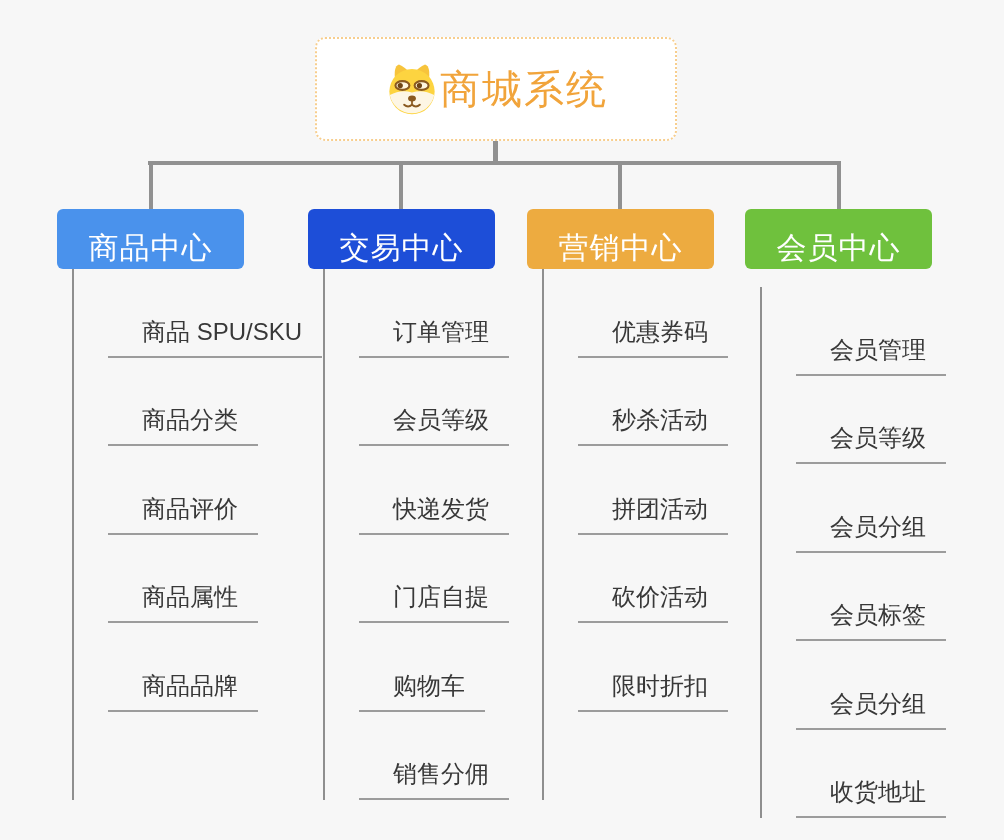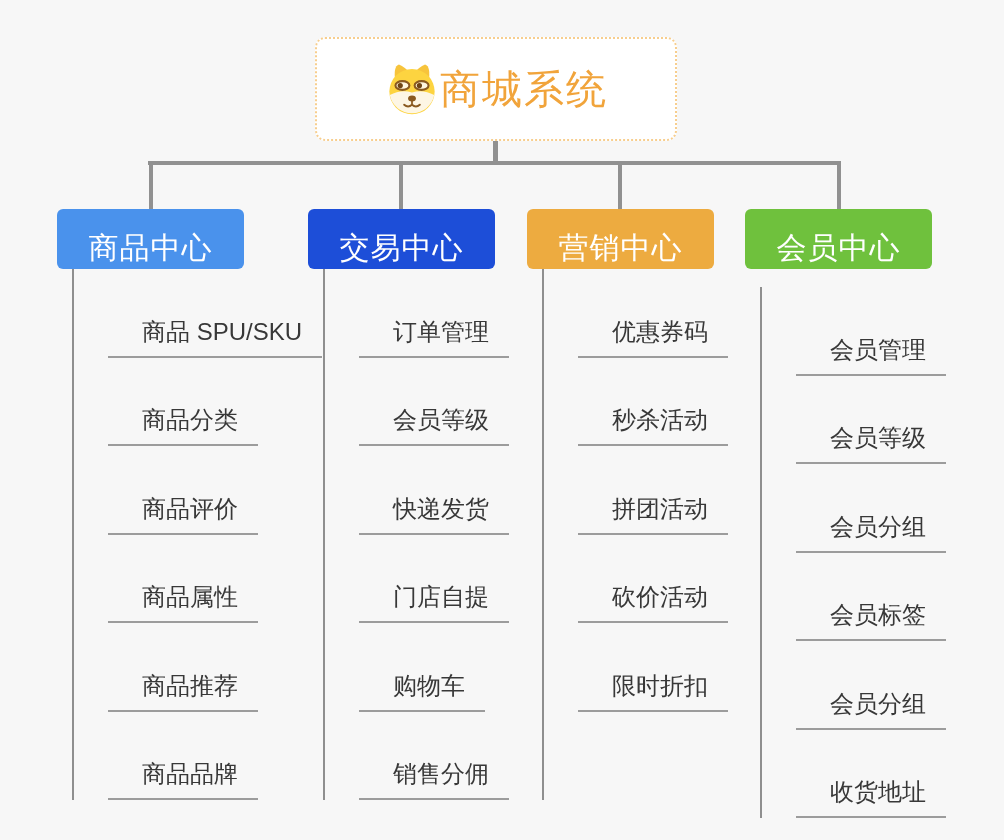--- a/index.html
+++ b/index.html
@@ -133,23 +133,20 @@
     <div class="sub-item">
         <span class="sub-label">商品分类</span>
       </div>
     <div class="sub-item">
         <span class="sub-label">商品评价</span>
       </div>
     <div class="sub-item">
         <span class="sub-label">商品属性</span>
       </div>
     <div class="sub-item">
-        <span class="sub-label">商品推荐</span>
-      </div>
-    <div class="sub-item">
         <span class="sub-label">商品品牌</span>
       </div>
   </div>
 
   <div class="branch-column col-1">
     <div class="spine"></div>
     <div class="sub-item">
         <span class="sub-label">订单管理</span>
       </div>
     <div class="sub-item">

